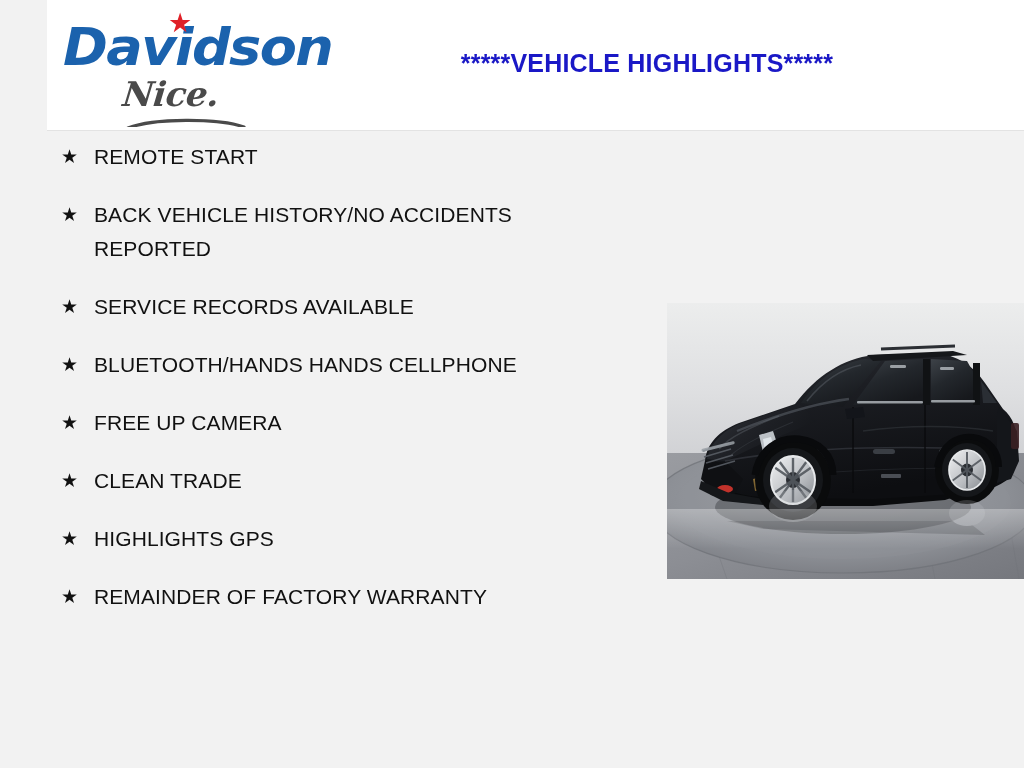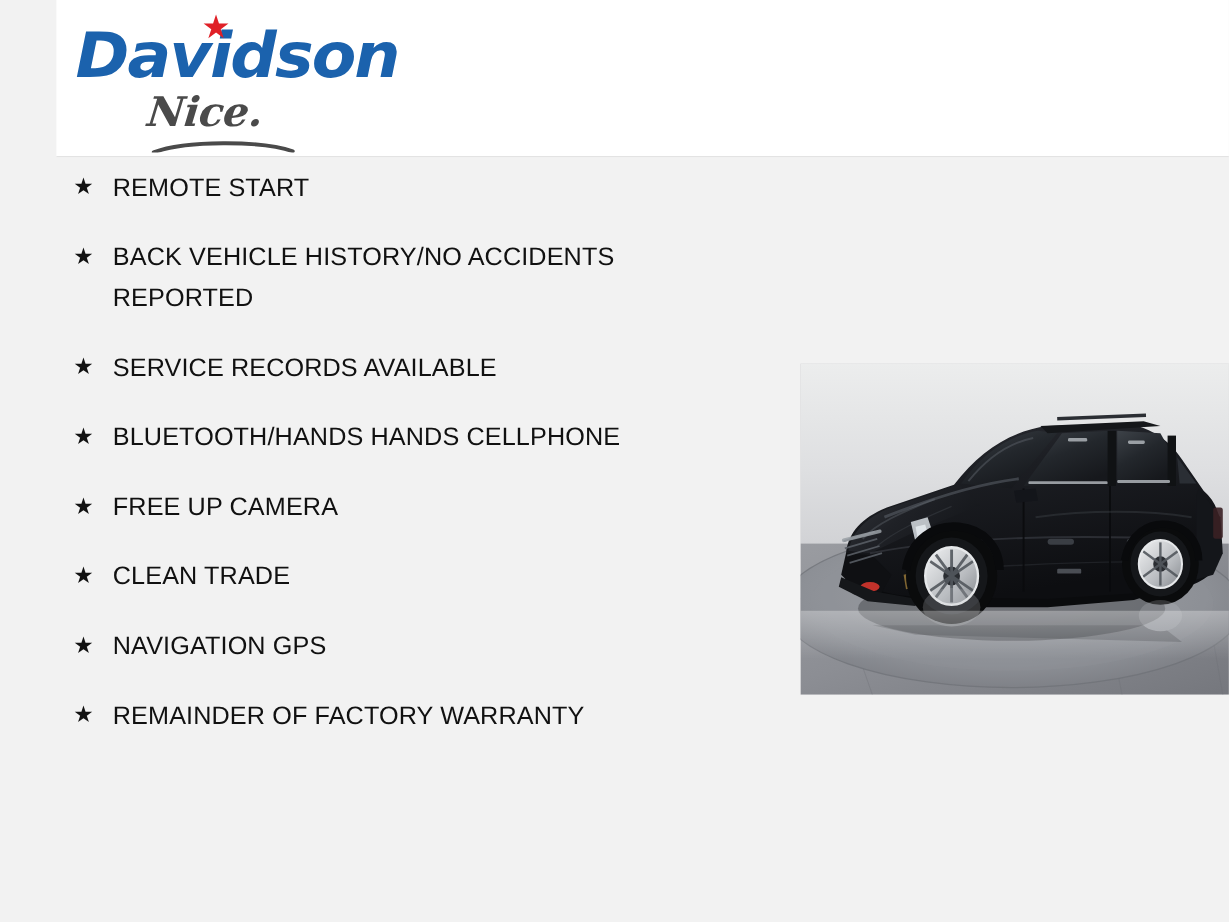--- a/index.html
+++ b/index.html
@@ -175,20 +175,21 @@
       <div class="logo-word">Davidson</div>
       <div class="logo-star">★</div>
       <div class="logo-script">Nice.</div>
       <div class="logo-swoosh">
         <svg width="120" height="12" viewBox="0 0 120 12">
           <path d="M2 11 C 28 1, 92 1, 118 10" fill="none" stroke="#4a4a4a" stroke-width="3.2" stroke-linecap="round"></path>
         </svg>
       </div>
     </div>
 
+    <div class="page-title">*****VEHICLE HIGHLIGHTS*****</div>
   </div>
 
   <ul class="highlights">
 
     <li class="highlight-item">
       <span class="bullet-star">★</span>
       <span class="highlight-label">REMOTE START</span>
     </li>
 
     <li class="highlight-item">
@@ -211,21 +212,21 @@
       <span class="highlight-label">FREE UP CAMERA</span>
     </li>
 
     <li class="highlight-item">
       <span class="bullet-star">★</span>
       <span class="highlight-label">CLEAN TRADE</span>
     </li>
 
     <li class="highlight-item">
       <span class="bullet-star">★</span>
-      <span class="highlight-label">NAVIGATION GPS</span>
+      <span class="highlight-label">HIGHLIGHTS GPS</span>
     </li>
 
     <li class="highlight-item">
       <span class="bullet-star">★</span>
       <span class="highlight-label">REMAINDER OF FACTORY WARRANTY</span>
     </li>
 
   </ul>
 
   <div class="vehicle-photo">

